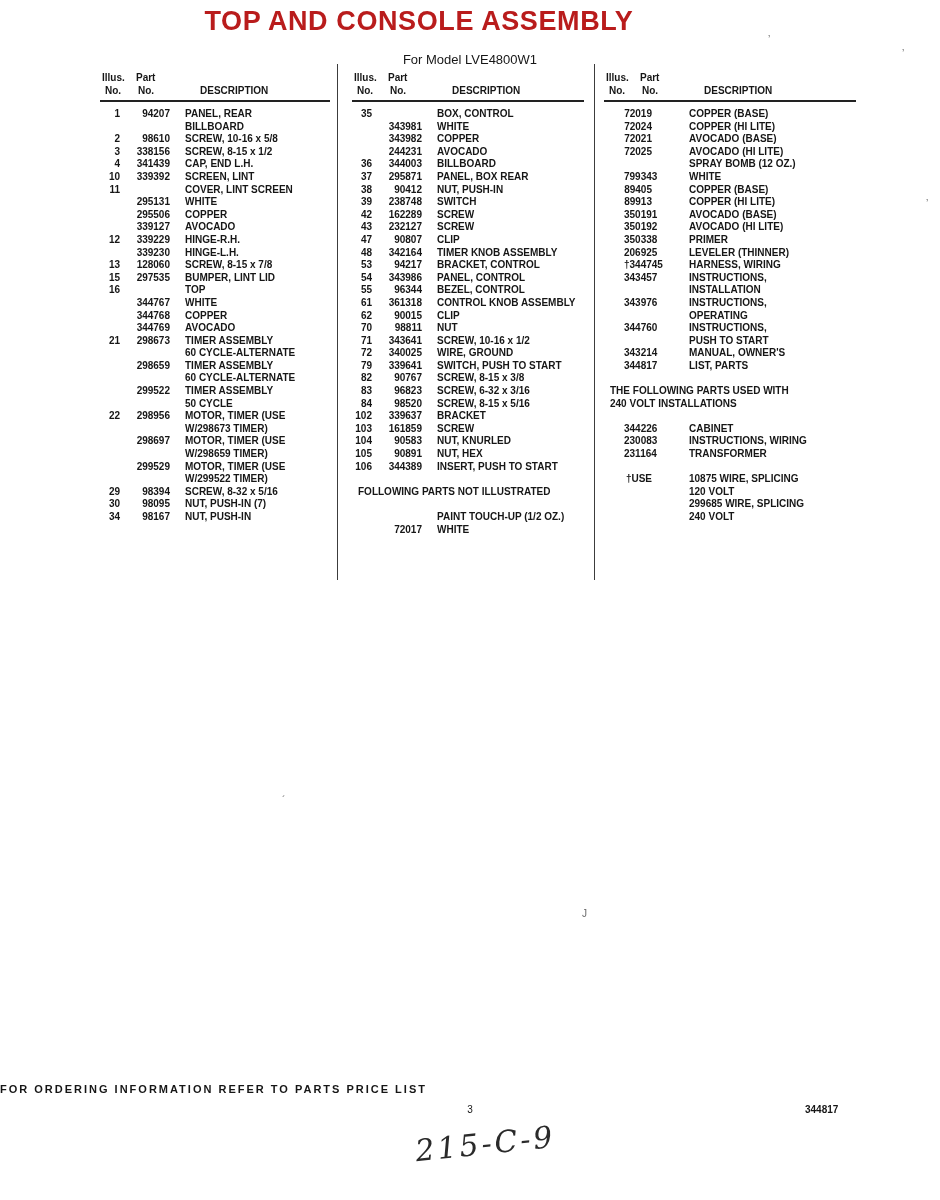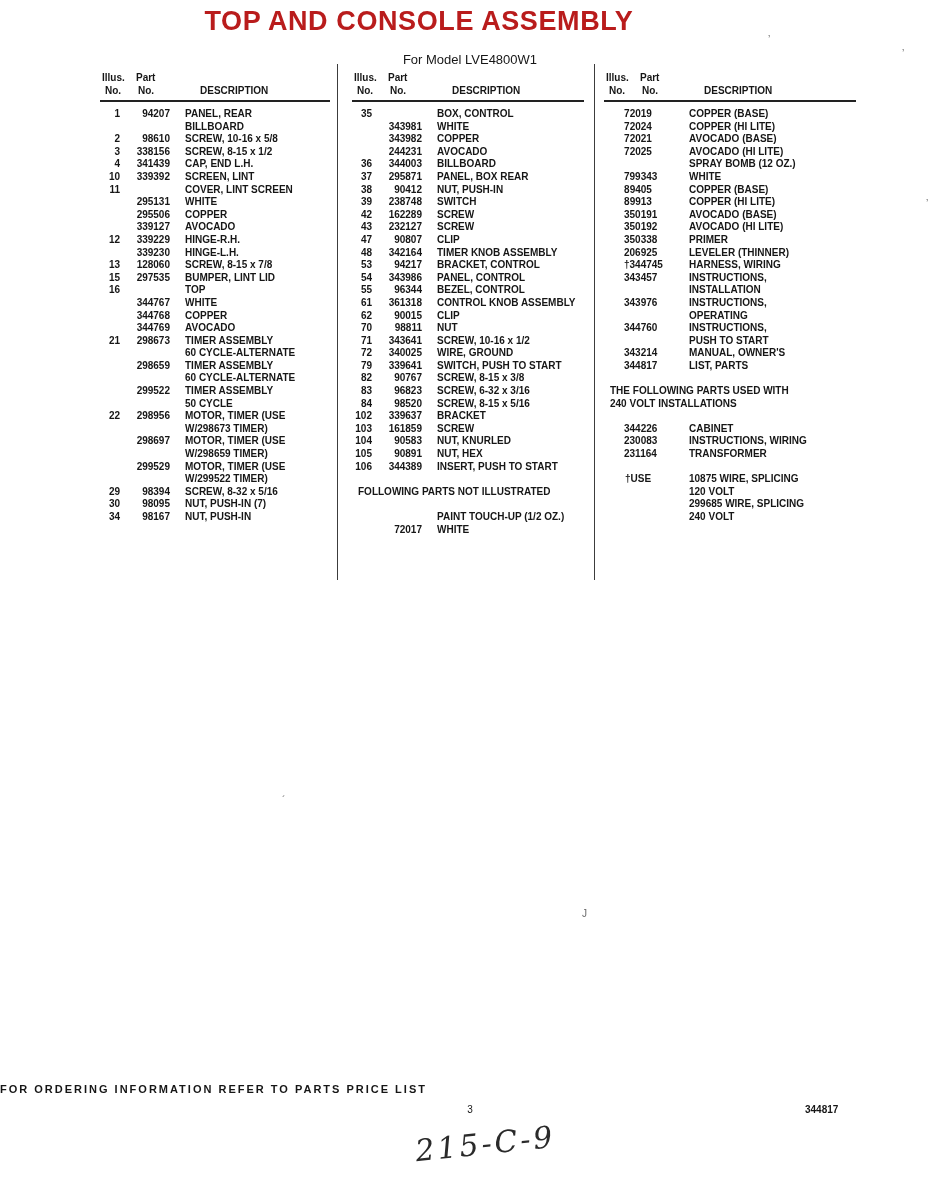--- a/index.html
+++ b/index.html
@@ -30,21 +30,21 @@
   .hline { position:relative; height:13px; }
   .h-illus { position:absolute; left:2px; }
   .h-part  { position:absolute; left:36px; }
   .h-no1   { position:absolute; left:5px; }
   .h-no2   { position:absolute; left:38px; }
   .h-desc  { position:absolute; left:100px; }
 
   .prow { display:grid; grid-template-columns:20px 50px 1fr; line-height:12.6px; }
   .c-illus, .c-part { text-align:right; white-space:nowrap; }
   .c-desc { padding-left:15px; white-space:nowrap; }
-  .c3 .c-part { padding-right:22px;text-align:center; }
+  .c3 .c-part { padding-right:22px; }
 
   .note { line-height:12.6px; padding-left:6px; white-space:nowrap; }
   .spacer { height:12.6px; }
 
   .ordering {
     position:absolute; top:1083px; left:0; width:940px; text-align:left;
     font-size:11px; font-weight:700; letter-spacing:2px;
   }
   .pagenum {
     position:absolute; top:1104px; left:0; width:940px; text-align:center;

